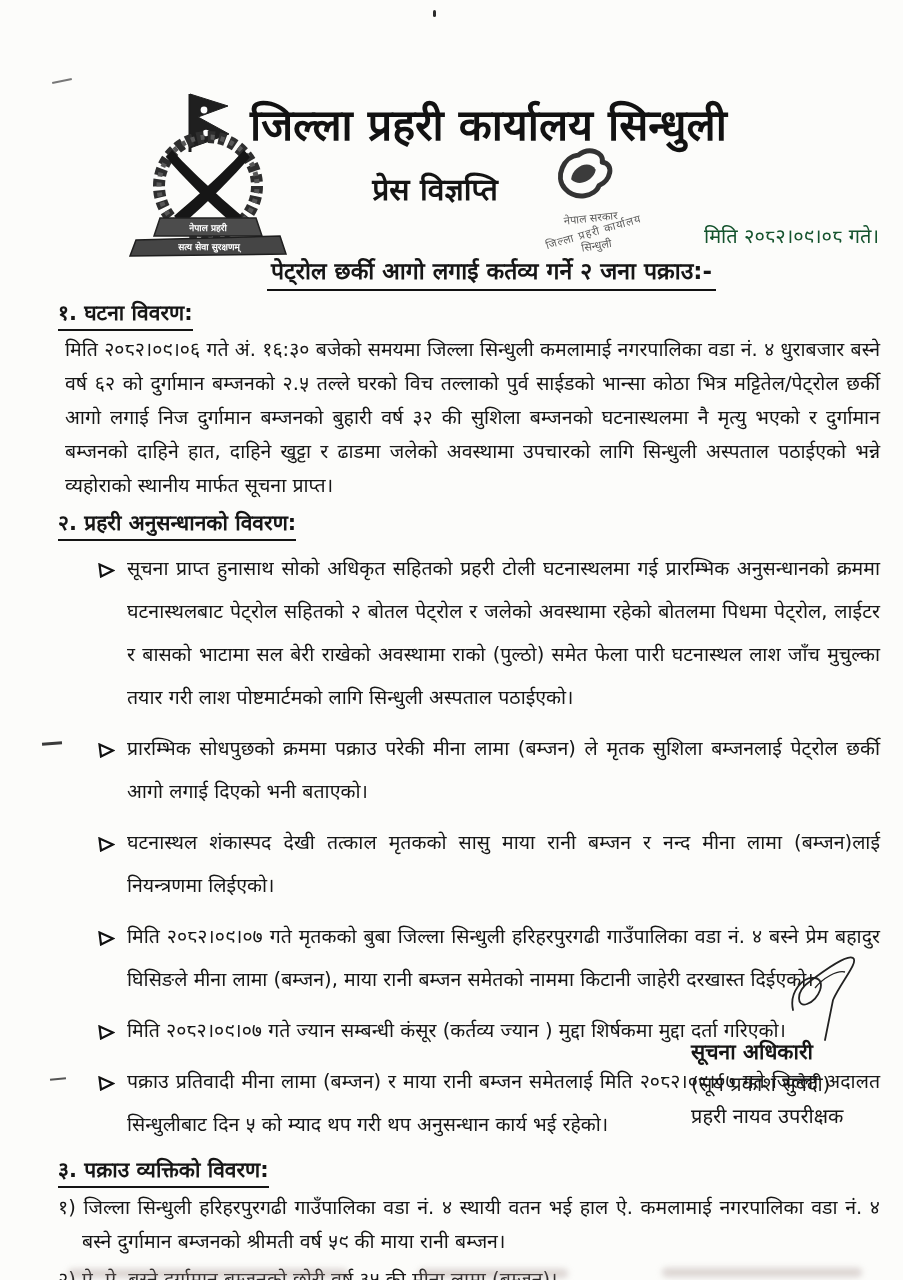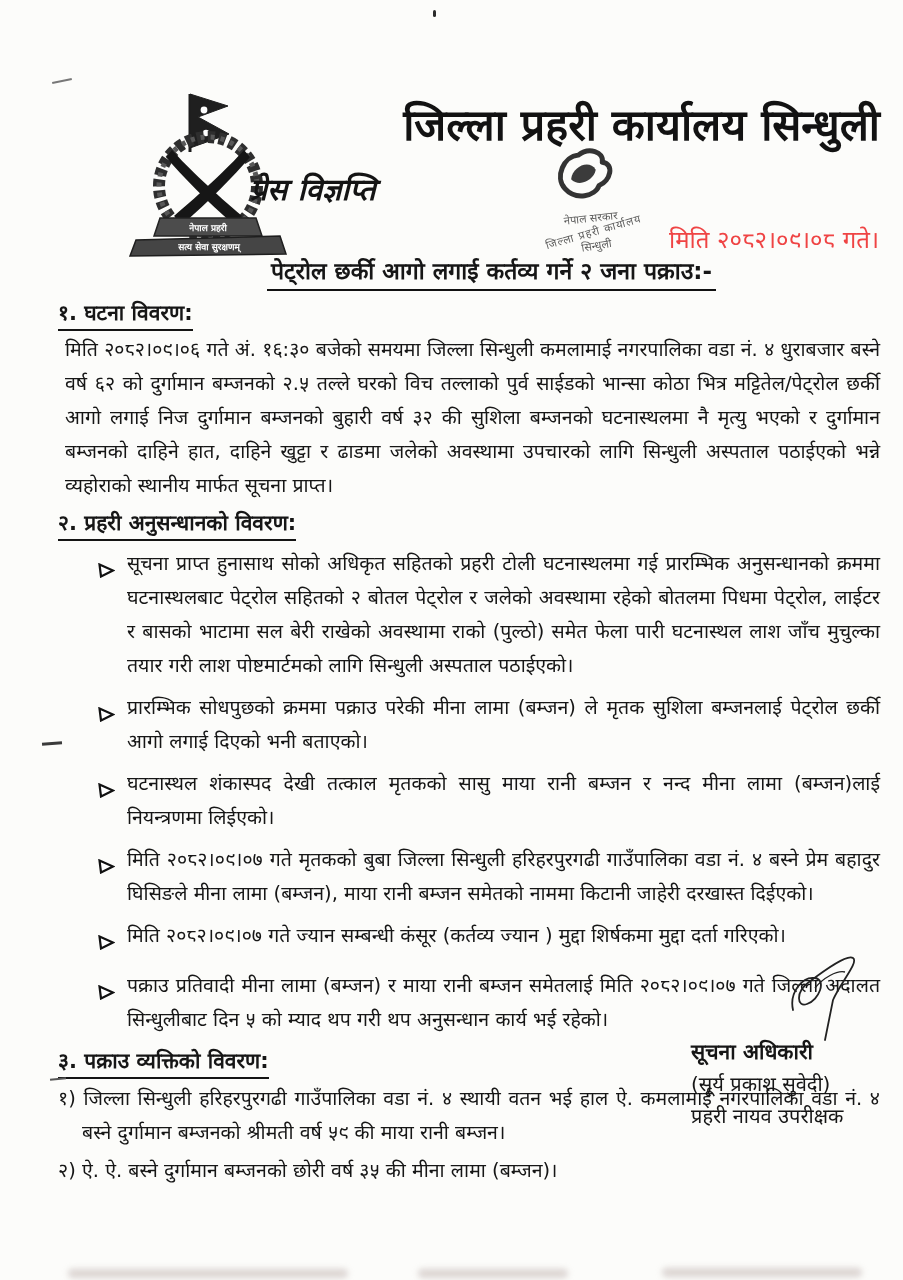--- a/index.html
+++ b/index.html
@@ -9,40 +9,40 @@
     margin:0 auto;
     background:#fcfcfa;
     overflow:hidden;
     font-family:"DejaVu Sans",sans-serif;
     color:#161616;
   }
   
   .logo{position:absolute;left:128px;top:90px;width:162px;height:168px;}
   .office-title{
     position:absolute;left:250px;top:94px;width:630px;
-    text-align:right;font-size:43px;font-weight:bold;letter-spacing:0px;
+    text-align:left;font-size:43px;font-weight:bold;letter-spacing:0px;
     color:#121212;
   }
   .doc-type{
     position:absolute;left:250px;top:168px;width:370px;
-    font-size:30px;font-weight:bold;color:#141414;font-style:italic;
+    text-align:center;font-size:30px;font-weight:bold;color:#141414;
   }
   .stamp{
     position:absolute;left:515px;top:150px;width:150px;height:130px;
     transform:rotate(-12deg);
     color:rgba(45,45,45,.78);
     font-size:11px;line-height:14px;text-align:center;
   }
   .stamp .s1{transform:rotate(6deg);margin-top:62px;}
   .stamp .s2{transform:rotate(-4deg);letter-spacing:1px;}
   .stamp .s3{transform:rotate(3deg);}
   .stamp svg{position:absolute;left:28px;top:-4px;}
   .date-line{
     position:absolute;right:24px;top:222px;
-    font-size:24px;color:#ef4444;
+    font-size:20px;color:#14532d;
   }
   .subject{
     position:absolute;left:0;top:254px;width:903px;text-align:center;padding-left:40px;
   }
   .subject span{
     display:inline-block;font-size:23px;font-weight:bold;
     border-bottom:2.5px solid #111;padding:0 4px 3px 4px;
   }
   
   .body{
@@ -51,21 +51,21 @@
   }
   .sec-head{margin:0 0 1px 0;}
   .sec-head span{
     display:inline-block;font-size:21px;font-weight:bold;
     border-bottom:2px solid #141414;padding-bottom:1px;line-height:30px;
   }
   .para{margin:2px 0 4px 7px;}
   .bullets{margin-top:6px;}
   .bullet{display:flex;gap:11px;margin:0 0 8px 40px;}
   .bmark{flex:0 0 18px;padding-top:8px;}
-  .btext{flex:1;text-align:justify;line-height:34px;}
+  .btext{flex:1;text-align:justify;line-height:43px;}
   .arrest{margin:3px 0 4px 0;padding-left:24px;text-indent:-24px;line-height:34px;}
   
   .sig-scribble{position:absolute;left:775px;top:948px;}
   .sig-block{
     position:absolute;right:12px;top:1036px;width:200px;
     font-size:20px;line-height:32px;
   }
   .sig-title{font-weight:bold;font-size:21px;}
   
   .ribbon-text{fill:#fff;font-size:9px;font-weight:bold;font-family:"DejaVu Sans",sans-serif;}

